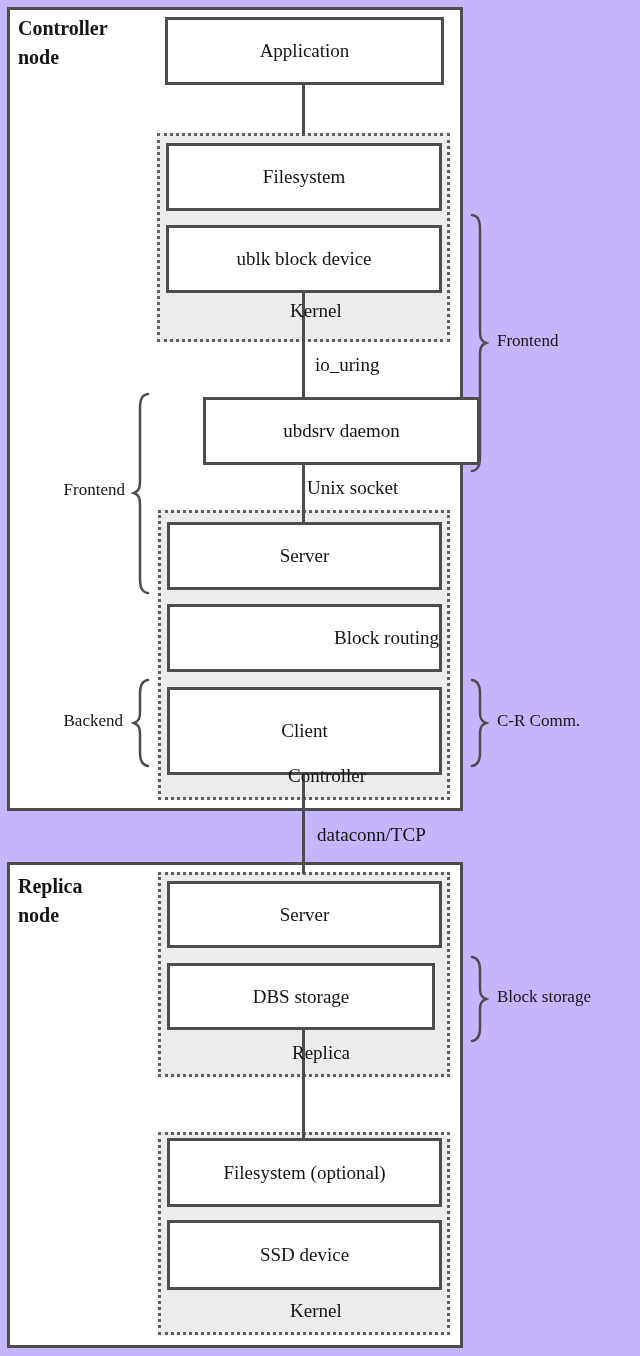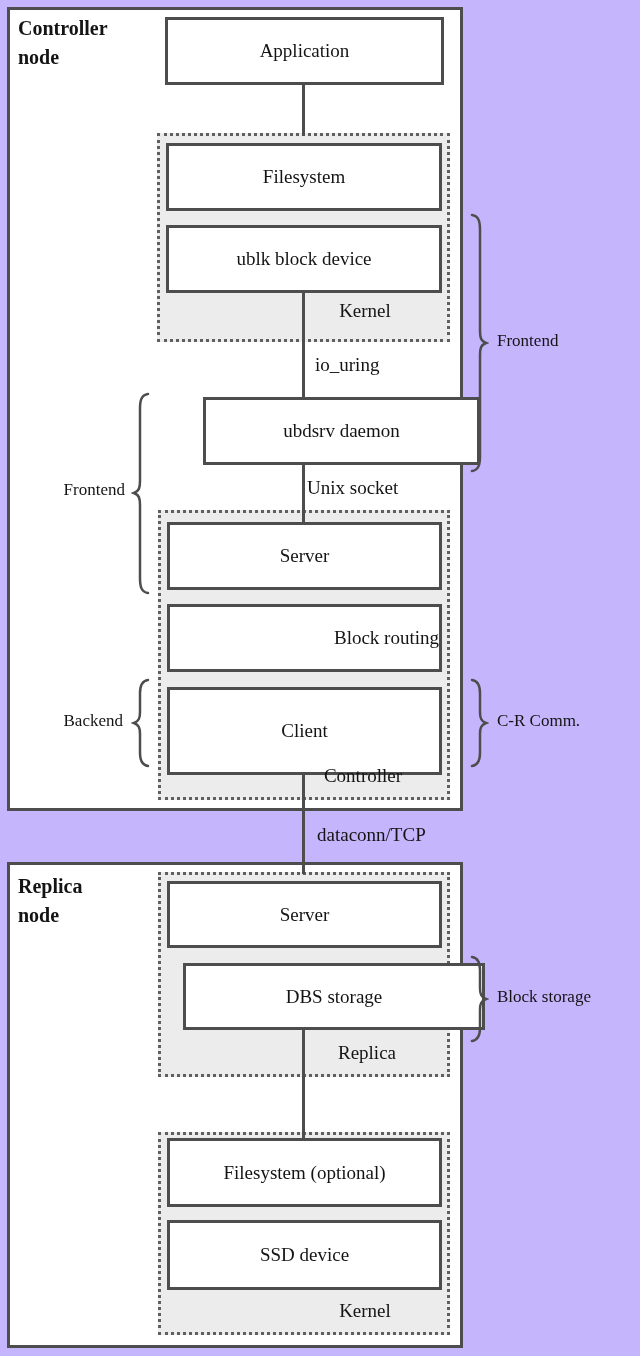--- a/index.html
+++ b/index.html
@@ -50,21 +50,21 @@
     border:3px solid var(--line);
     background:#ffffff;
     box-sizing:border-box;
     display:flex;align-items:center;justify-content:center;
     font-size:19px;
     z-index:4;
   }
   .caption{
     position:absolute;
     font-size:19px;
-    text-align:center;
+    text-align:left;
     z-index:4;
   }
   .edge-label{
     position:absolute;
     font-size:19px;
     white-space:nowrap;
     z-index:4;
   }
   .side-label{
     position:absolute;
@@ -135,21 +135,21 @@
   <div class="edge-label" style="left:317px;top:824px;">dataconn/TCP</div>
 
   <div class="outer" style="left:7px;top:862px;width:456px;height:486px;"></div>
   <div class="node-label" style="left:18px;top:872px;width:140px;">Replica
 node</div>
 
   <div class="group" style="left:158px;top:872px;width:292px;height:205px;"></div>
   <div class="box" style="left:167px;top:881px;width:275px;height:67px;">
     <span>Server</span>
   </div>
-  <div class="box" style="left:167px;top:963px;width:302px;height:67px;margin-left:16px;">
+  <div class="box" style="left:167px;top:963px;width:268px;height:67px;">
     <span>DBS storage</span>
   </div>
   <div class="caption" style="left:292px;top:1042px;width:150px;">Replica</div>
 
   <div class="group" style="left:158px;top:1132px;width:292px;height:203px;"></div>
   <div class="box" style="left:167px;top:1138px;width:275px;height:69px;">
     <span>Filesystem (optional)</span>
   </div>
   <div class="box" style="left:167px;top:1220px;width:275px;height:70px;">
     <span>SSD device</span>

